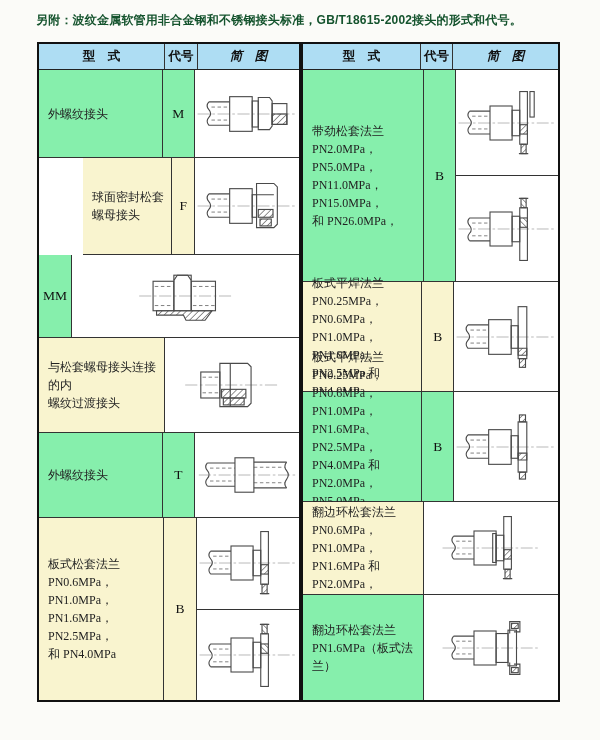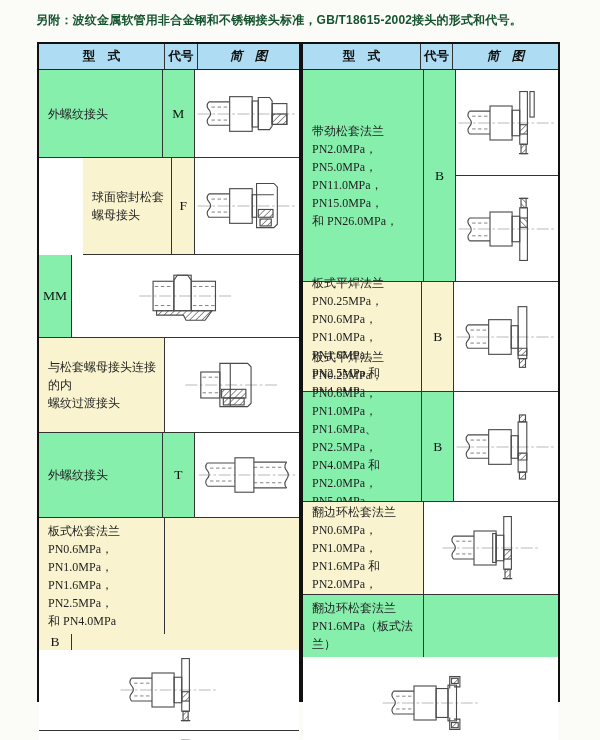--- a/index.html
+++ b/index.html
@@ -31,21 +31,21 @@
   .hcell{
     display:flex;align-items:center;justify-content:center;
     font-size:12.5px;font-weight:bold;color:#111;
     box-sizing:border-box;border-right:1px solid #333;
   }
   .hcell:last-child{border-right:none;font-style:italic;}
   .row{
     display:flex;box-sizing:border-box;border-bottom:1px solid #333;
     background:#86efac;
   }
-  .row:last-child{border-bottom:none;flex-direction:column;}
+  .row:last-child{border-bottom:none;}
   .row.yellow{background:#f9f4cf;}
   .c-type{
     box-sizing:border-box;border-right:1px solid #333;
     display:flex;align-items:center;
     padding:4px 4px 4px 9px;
     font-size:12px;line-height:18px;color:#222;
     font-family:"Liberation Serif","Liberation Sans",serif;
     white-space:pre-line;
   }
   .c-code{

